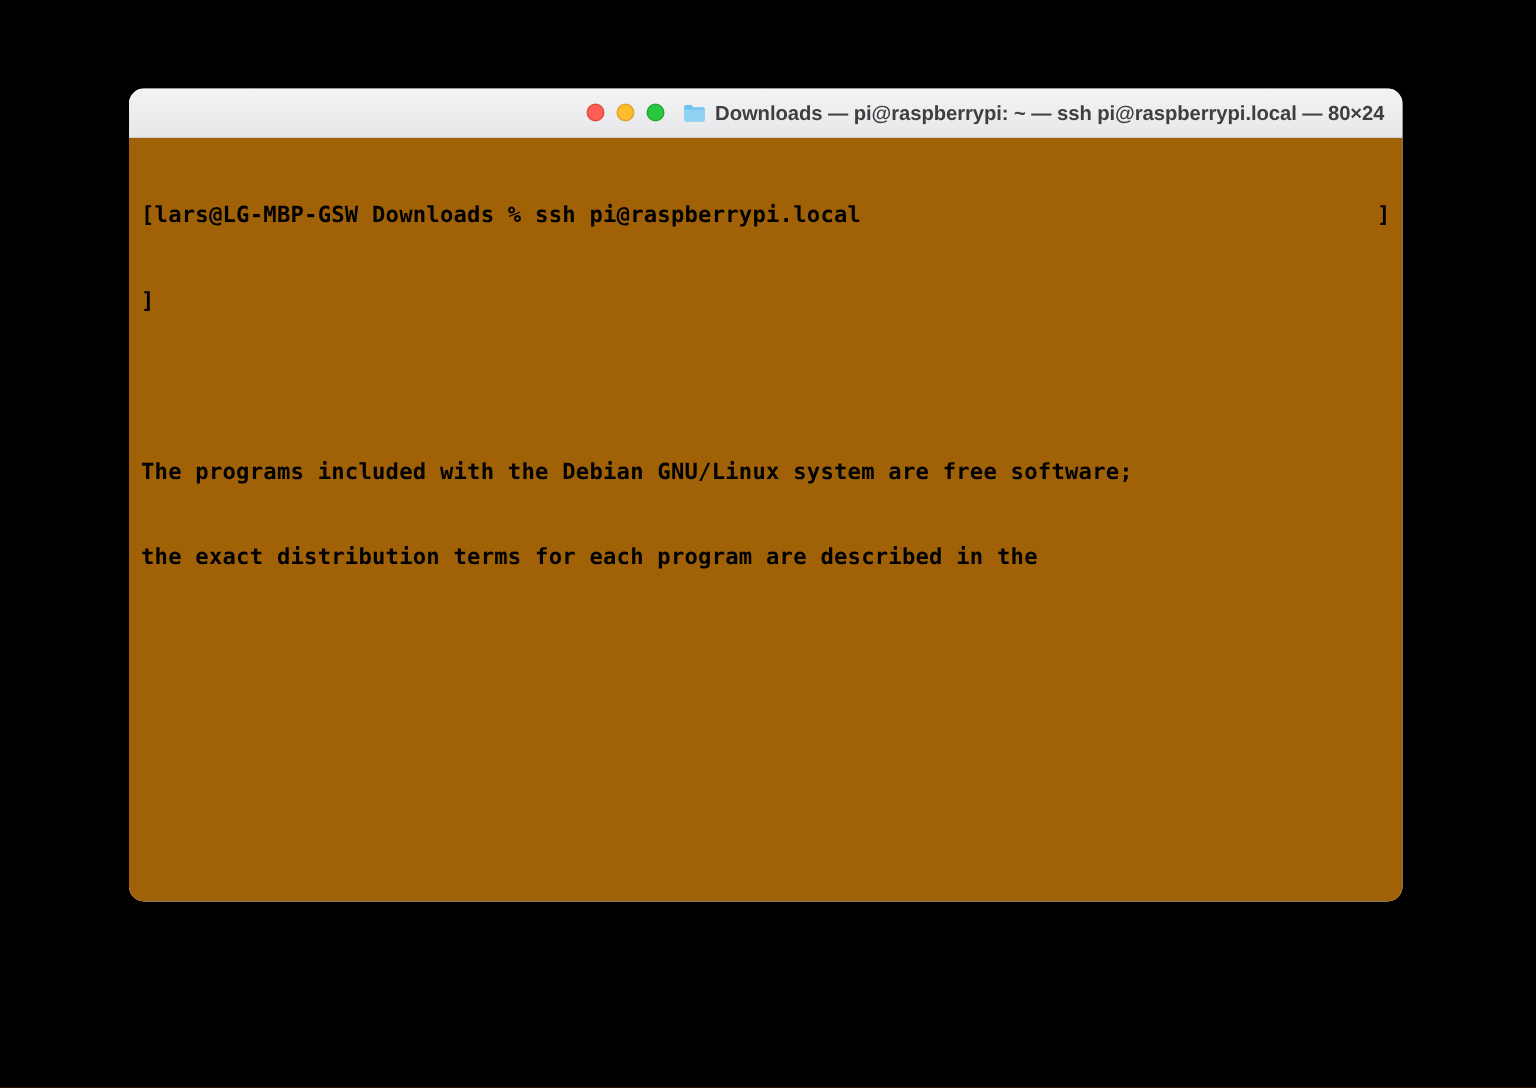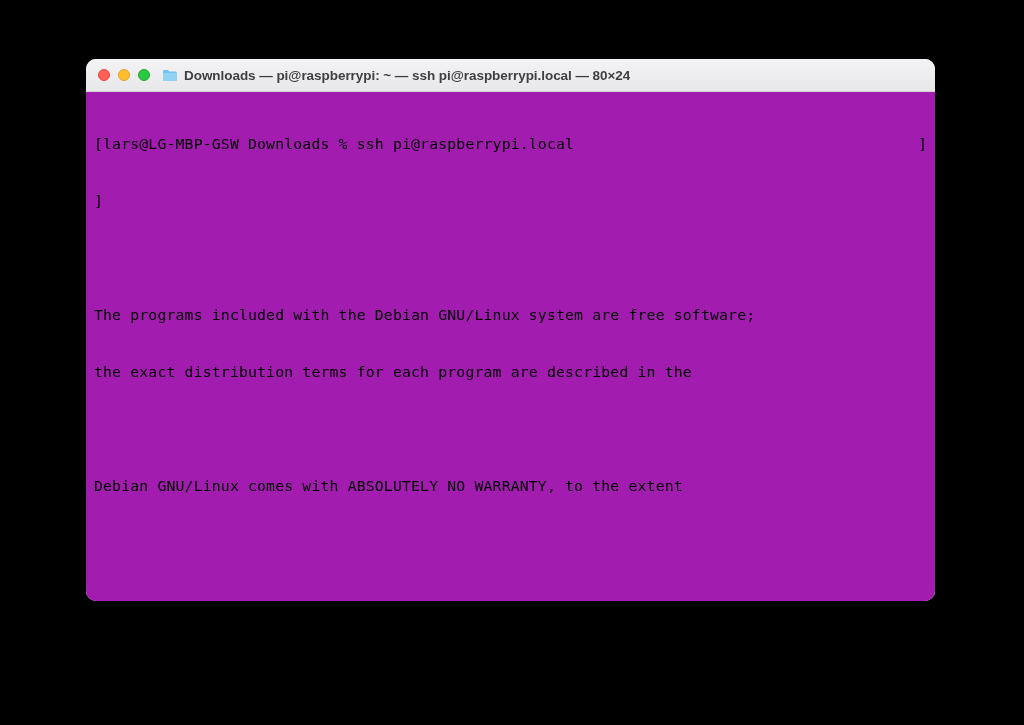--- a/index.html
+++ b/index.html
@@ -24,20 +24,21 @@
     overflow: hidden;
   }
   .titlebar {
     height: 30px;
     background: linear-gradient(#f3f2f4, #e8e7ea);
     border-bottom: 1px solid #d4d3d6;
     display: flex;
     align-items: center;
     padding: 16px 12px;
     flex-shrink: 0;
+    justify-content: flex-end;
   }
   .traffic-lights {
     display: flex;
     gap: 8px;
     margin-right: 12px;
     align-items: center;
   }
   .traffic-red, .traffic-yellow, .traffic-green {
     width: 12px;
     height: 12px;
@@ -58,30 +59,30 @@
   .window-title {
     font-size: 13.5px;
     font-weight: 700;
     color: #3f3f42;
     white-space: nowrap;
     overflow: hidden;
     letter-spacing: -0.05px;
   }
   .terminal {
     flex: 1;
-    background: #a21caf;
+    background: #a16207;
     padding: 4px 8px 8px 8px;
     font-family: "SF Mono", ui-monospace, Menlo, Consolas, monospace;
     font-size: 14.8px;
     line-height: 19px;
     color: #000;
     white-space: pre;
     overflow: hidden;
     letter-spacing: 0.15px;
-    font-weight: 400;
+    font-weight: 700;
   }
   .line { display: block; white-space: pre-wrap; word-break: break-all; }
   .line.flex { display: flex; justify-content: space-between; }
 </style>
 </head>
 <body>
 
 <div class="window">
   <div class="titlebar">
     <div class="traffic-lights">
@@ -98,21 +99,20 @@
     <div class="window-title">Downloads — pi@raspberrypi: ~ — ssh pi@raspberrypi.local — 80×24</div>
   </div>
 
   <div class="terminal">
     <span class="line flex"><span>[lars@LG-MBP-GSW Downloads % ssh pi@raspberrypi.local</span><span>]</span></span>
     <span class="line flex"><span>]</span></span>
     <span class="line"> </span>
     <span class="line">The programs included with the Debian GNU/Linux system are free software;</span>
     <span class="line">the exact distribution terms for each program are described in the</span>
     <span class="line"> </span>
-    <span class="line">Debian GNU/Linux comes with ABSOLUTELY NO WARRANTY, to the extent</span>
     
     
     
     
     
     
     
     
     
     

